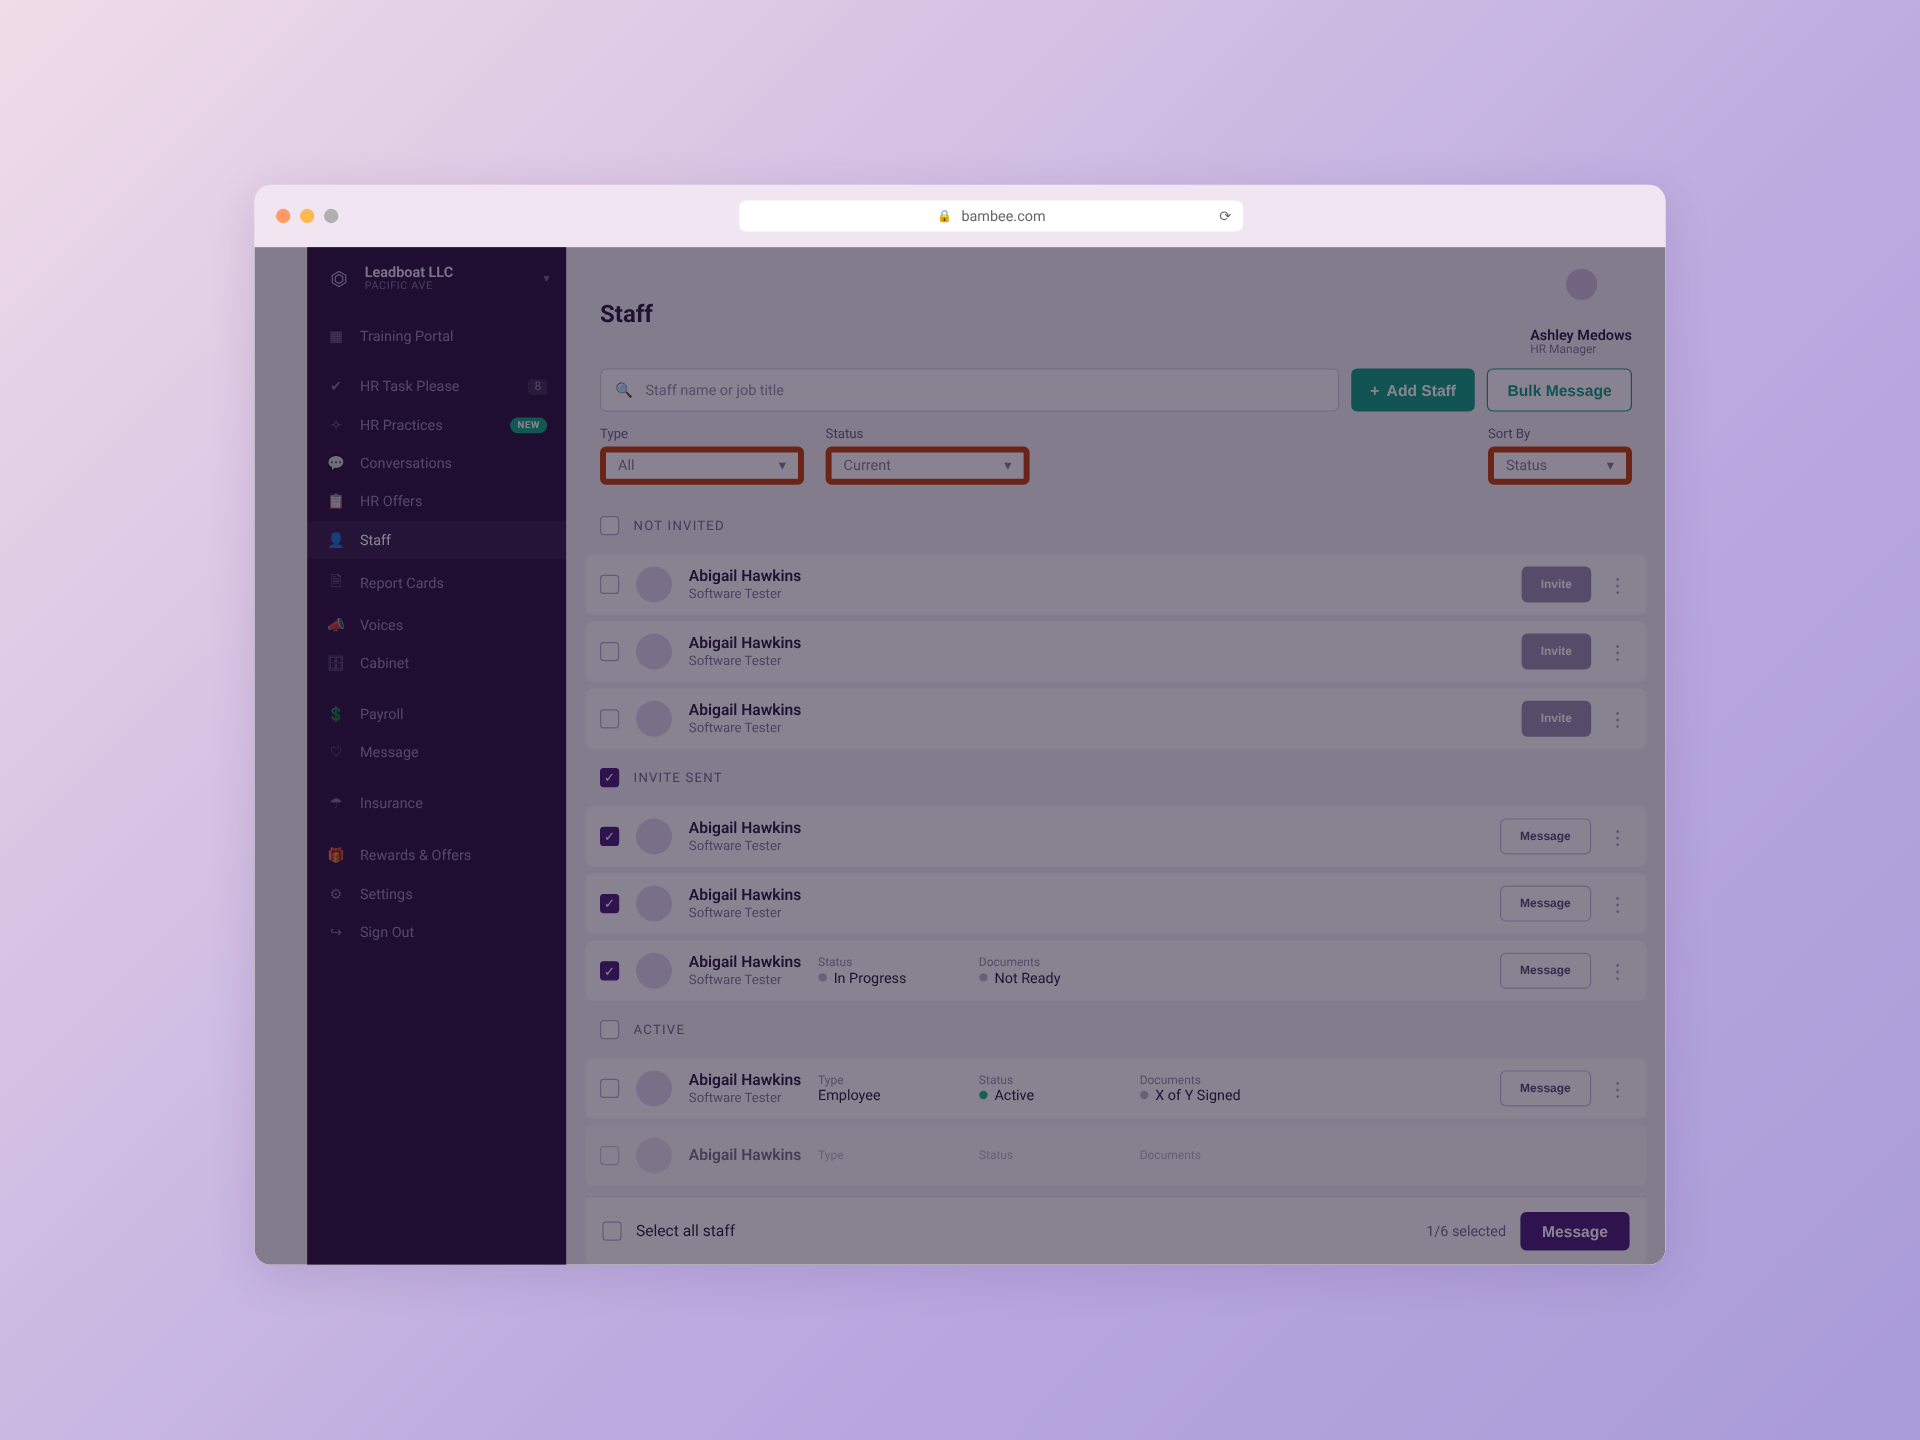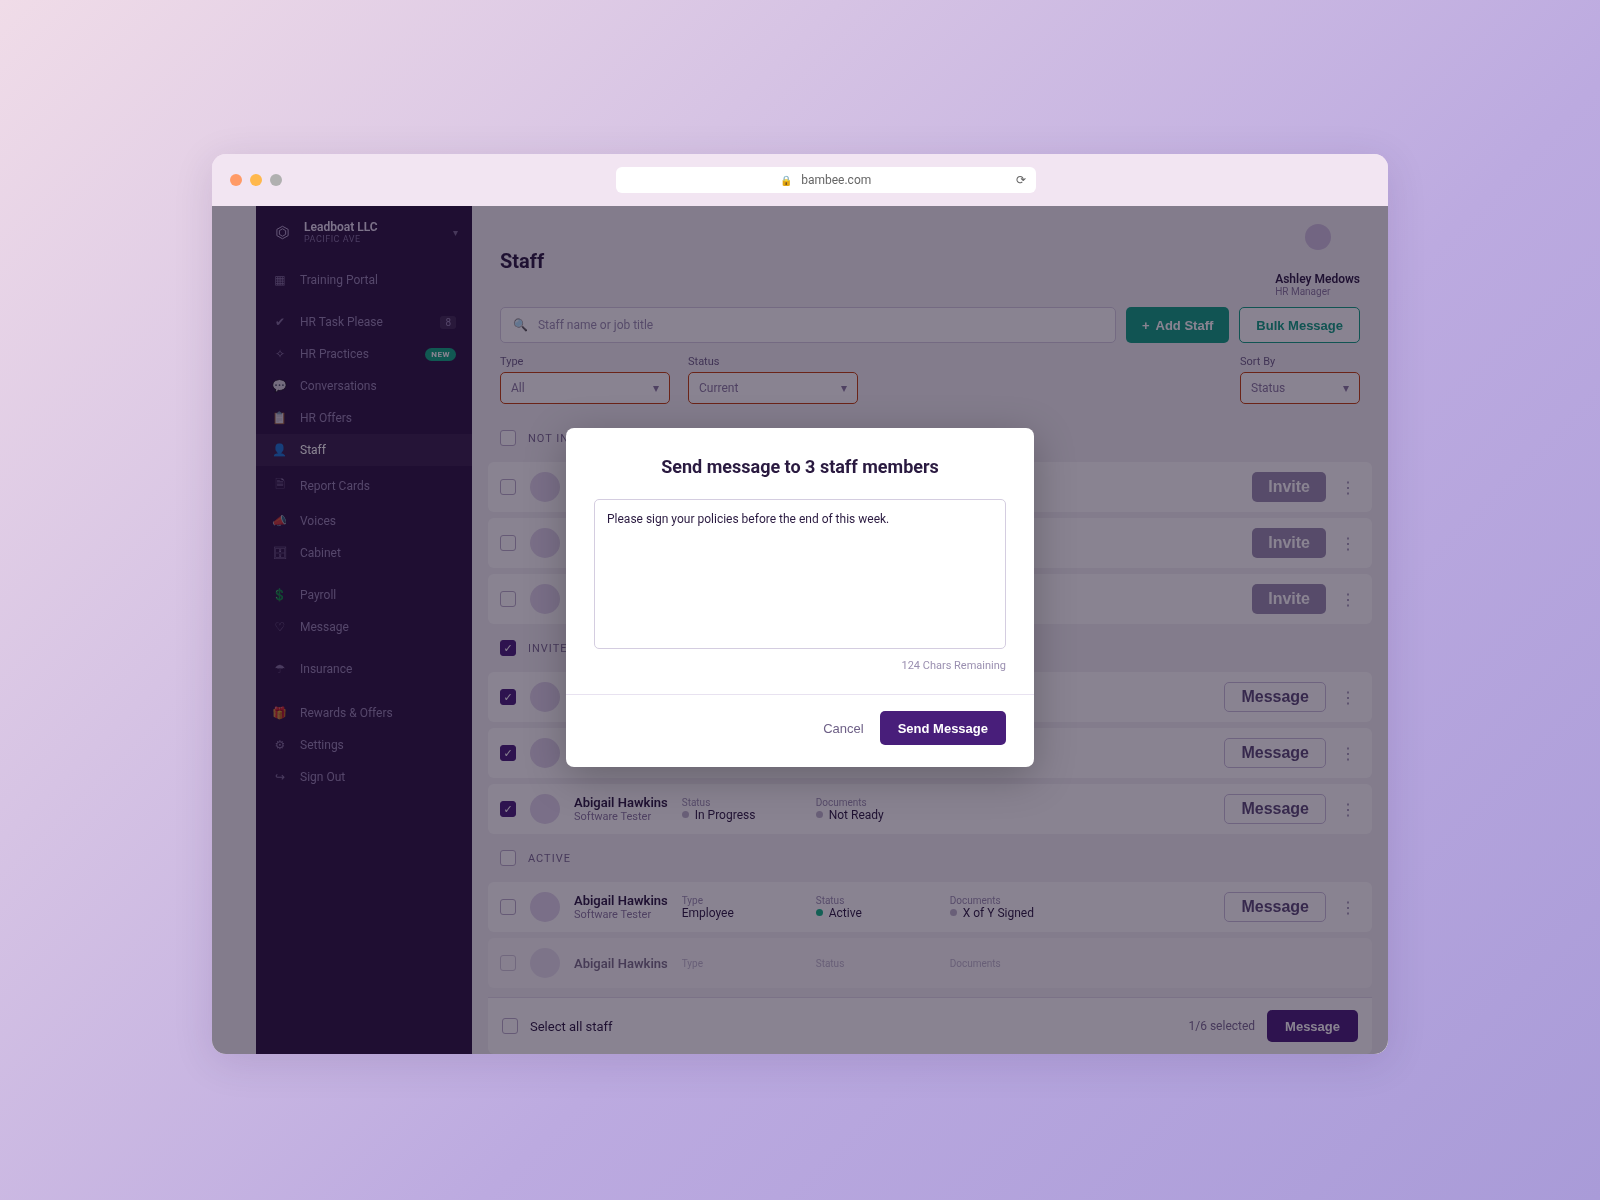--- a/index.html
+++ b/index.html
@@ -113,21 +113,21 @@
   flex:1; height:36px; border:1px solid #d4cde0; border-radius:5px;
   background:#fff; display:flex; align-items:center; padding:0 12px; gap:10px;
   color:#9a8fb0; font-size:12px;
 }
 .btn { height:36px; border-radius:5px; padding:0 16px; font-size:13px; font-weight:600; display:flex; align-items:center; gap:6px; cursor:pointer; border:none; }
 .btn.teal { background:#0fa082; color:#fff; }
 .btn.outline { background:#fff; border:1px solid #0fa082; color:#0fa082; }
 .filters { padding: 0 28px 16px; display:flex; gap:18px; }
 .filter { display:flex; flex-direction:column; gap:4px; }
 .filter label { font-size:11px; color:#6d5f86; }
-.select { width:170px; height:32px; border:1px solid #c2410c; border-radius:5px; background:#fff; display:flex; align-items:center; justify-content:space-between; padding:0 10px; font-size:12px; color:#8a7aa0; }
+.select { width:170px; height:32px; border:5px solid #c2410c; border-radius:5px; background:#fff; display:flex; align-items:center; justify-content:space-between; padding:0 10px; font-size:12px; color:#8a7aa0; }
 .filter.right { margin-left:auto; }
 .list { padding: 0 16px 70px; }
 .section-head {
   display:flex; align-items:center; gap:12px; padding:10px 12px;
 }
 .chk { width:16px; height:16px; border:1.5px solid #b8adc8; border-radius:3px; background:#fff; display:inline-flex; align-items:center; justify-content:center; }
 .chk.checked { background:#481e7a; border-color:#481e7a; color:#fff; font-size:11px; }
 .section-head .title { font-size:11px; letter-spacing:1px; color:#7a6b92; font-weight:400; }
 .row {
   background:#fff; border-radius:6px; margin:6px 0; padding:10px 12px;
@@ -135,21 +135,21 @@
 }
 .row .av { width:30px; height:30px; border-radius:50%; background:#e0d6ec; }
 .row .who .nm { font-size:13px; color:#2a1a40; font-weight:600; }
 .row .who .jt { font-size:11px; color:#8a7aa0; }
 .row .col { min-width:120px; }
 .row .col .lbl { font-size:10px; color:#9a8fb0; }
 .row .col .val { font-size:12px; color:#2a1a40; display:flex; align-items:center; gap:6px; }
 .row .col .dot2 { width:7px; height:7px; border-radius:50%; background:#bfb6cc; display:inline-block; }
 .row .col .dot2.active { background:#12b886; }
 .row .actions { margin-left:auto; display:flex; align-items:center; gap:10px; }
-.sbtn { height:30px; padding:0 16px; border-radius:5px; font-size:16px; font-weight:600; border:1px solid #c9bedb; background:#fff; color:#5a4a76; cursor:pointer;text-align:center; }
+.sbtn { height:30px; padding:0 16px; border-radius:5px; font-size:10px; font-weight:600; border:1px solid #c9bedb; background:#fff; color:#5a4a76; cursor:pointer;text-align:center; }
 .sbtn.grey { background:#9a8fb0; color:#fff; border:none; }
 .kebab { color:#9a8fb0; font-size:16px; cursor:pointer; padding:0 4px; }
 .footerbar {
   position:absolute; left:16px; right:16px; bottom:0;
   background:#fff; border-top:1px solid #e2dceb;
   display:flex; align-items:center; gap:12px; padding:12px 14px;
   border-radius:0 0 6px 6px;
 }
 .footerbar .count { margin-left:auto; font-size:12px; color:#7a6b92; }
 .footerbar .primary { background:#481e7a; color:#fff; border:none; height:32px; padding:0 18px; border-radius:5px; font-weight:700; font-size:13px; cursor:pointer; }
@@ -490,23 +490,13 @@
         <span class="chk"></span>
         <span class="sa">Select all staff</span>
         <span class="count">1/6 selected</span>
         <button class="primary">Message</button>
       </div>
     </div>
   </div>
 
   <div class="overlay"></div>
 
-  <div class="modal">
-    <h2>Send message to 3 staff members</h2>
-    <textarea style="">Please sign your policies before the end of this week.</textarea>
-    <div class="counter">124 Chars Remaining</div>
-    <div class="divider"></div>
-    <div class="mactions">
-      <button class="cancel">Cancel</button>
-      <button class="send">Send Message</button>
-    </div>
-  </div>
 </div>
 
 </body></html>

